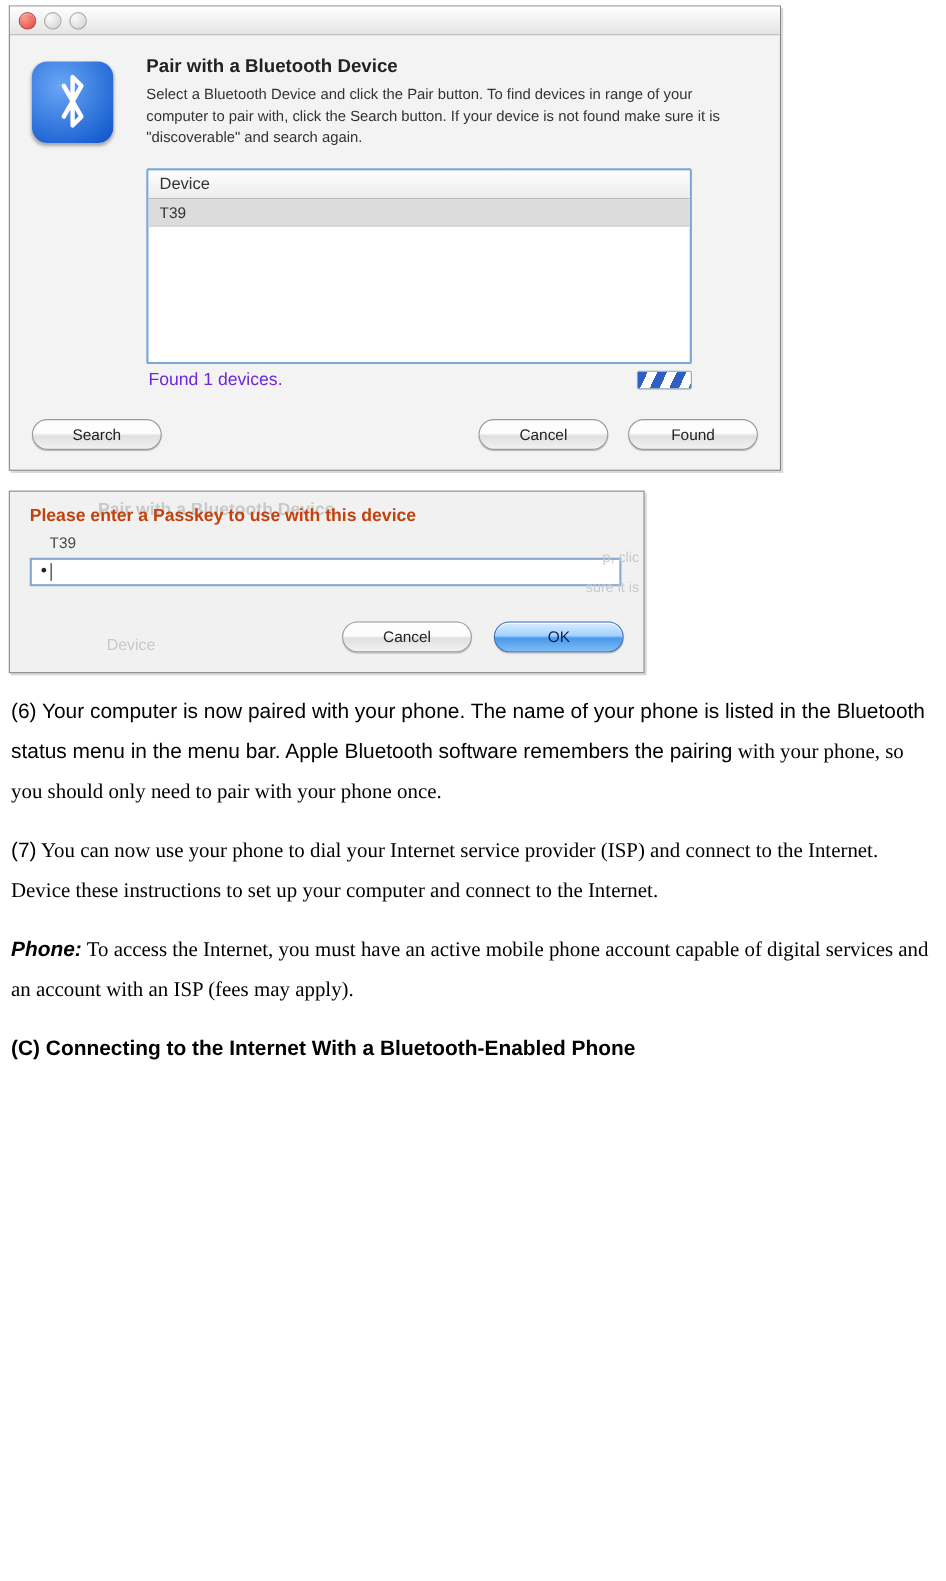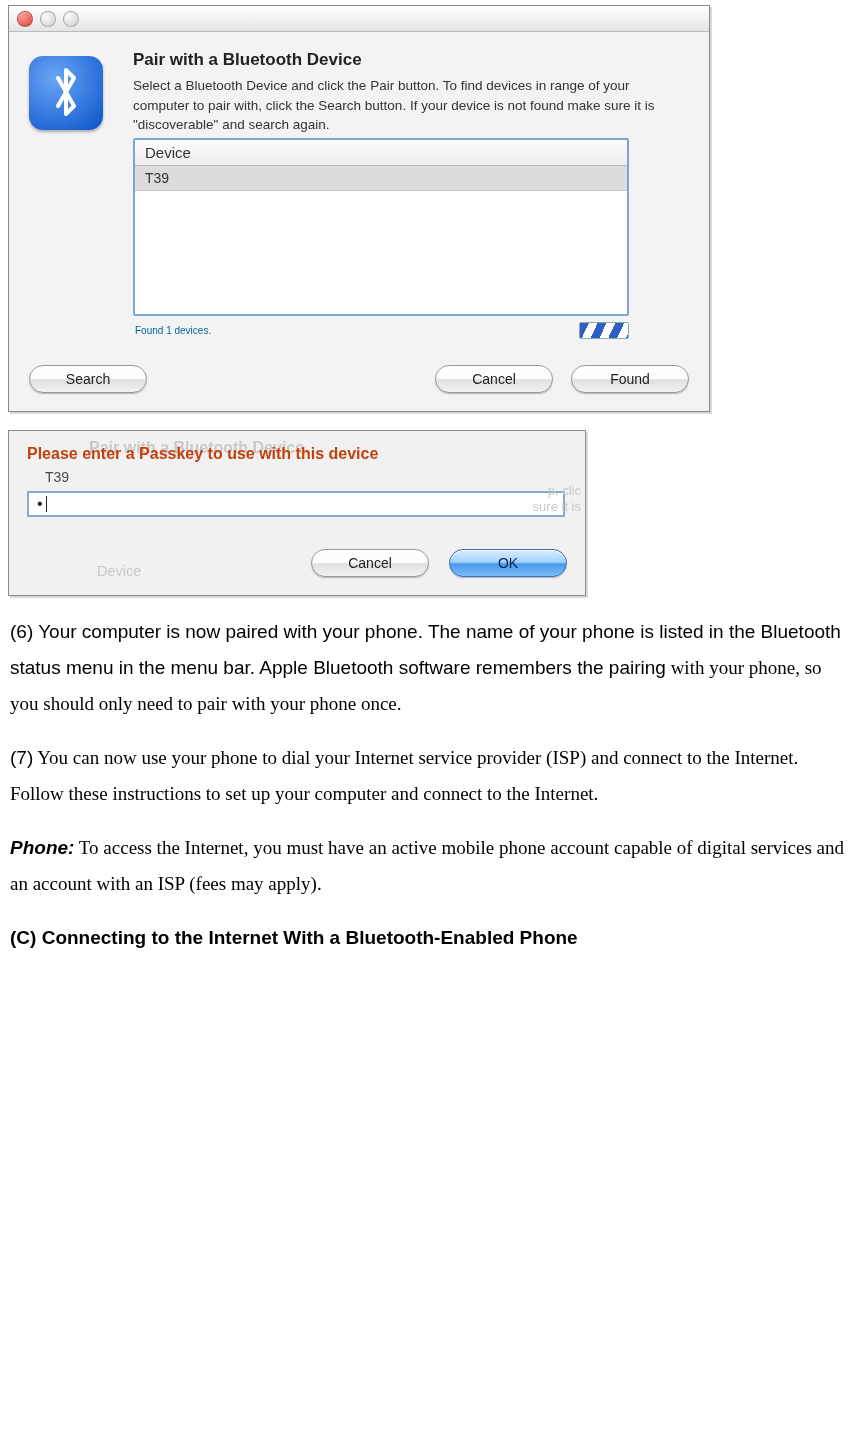--- a/index.html
+++ b/index.html
@@ -71,21 +71,21 @@
   .win1-title {
     font-weight: bold;
     font-size: 17px;
     margin-bottom: 6px;
     color: #222;
   }
   .win1-desc {
     font-size: 13.5px;
     color: #333;
     line-height: 1.45;
-    margin-bottom: 3px;
+    margin-bottom: 18px;
   }
 
   .device-box {
     border: 2px solid #7aa7d6;
     background: #fff;
     border-radius: 2px;
     height: 174px;
     width: 492px;
     overflow: hidden;
   }
@@ -102,22 +102,22 @@
     background: #dcdcdc;
     color: #333;
     border-bottom: 1px solid #ccc;
   }
 
   .found-row {
     display:flex;
     align-items:center;
     justify-content: space-between;
     padding: 6px 0 10px 2px;
-    font-size: 10px;
-    color: #0369a1;
+    font-size: 16px;
+    color: #6d28d9;
     width: 494px;
   }
   .barber {
     width: 48px; height: 15px;
     background: repeating-linear-gradient(115deg, #2f5fc4 0 8px, #fff 8px 16px);
     border: 1px solid #8aa;
     border-radius: 2px;
   }
 
   .win1-buttons {
@@ -167,21 +167,21 @@
   }
   .ghost {
     position:absolute;
     color:#c9c9c9;
     font-family: "Lucida Grande", Arial, sans-serif;
     pointer-events:none;
     user-select:none;
   }
   .ghost1 { top: 8px; left: 80px; font-weight:bold; font-size:16px; }
   .ghost2 { top: 52px; right: 4px; font-size:13px; }
-  .ghost3 { top: 68px; right: 4px; font-size:13px; }
+  .ghost3 { top: 79px; right: 4px; font-size:13px; }
   .ghost4 { top: 132px; left: 88px; font-size:14.5px; }
 
   .win2-title {
     font-weight: bold;
     font-size: 16px;
     color: #c2410c;
     margin-bottom: 6px;
     position: relative;
   }
   .win2-desc {
@@ -280,21 +280,21 @@
       <div class="aqua-btn">Cancel</div>
       <div class="aqua-btn primary">OK</div>
     </div>
   </div>
 
   <div class="para">
     <span class="arial">(6) Your computer is now paired with your phone. The name of your phone is listed in the Bluetooth status menu in the menu bar. Apple Bluetooth software remembers the pairing</span><span> with your phone, so you should only need to pair with your phone once.</span>
   </div>
 
   <div class="para">
-    <span class="step-num">(7)</span><span> You can now use your phone to dial your Internet service provider (ISP) and connect to the Internet. Follow these instructions to set up your computer and connect to the Internet.</span>
+    <span class="step-num">(7)</span><span> You can now use your phone to dial your Internet service provider (ISP) and connect to the Internet. Device these instructions to set up your computer and connect to the Internet.</span>
   </div>
 
   <div class="para">
     <span class="arial bold italic">Phone:</span><span> To access the Internet, you must have an active mobile phone account capable of digital services and an account with an ISP (fees may apply).</span>
   </div>
 
   <div class="para arial bold">(C) Connecting to the Internet With a Bluetooth-Enabled Phone</div>
 
 </div>
 

